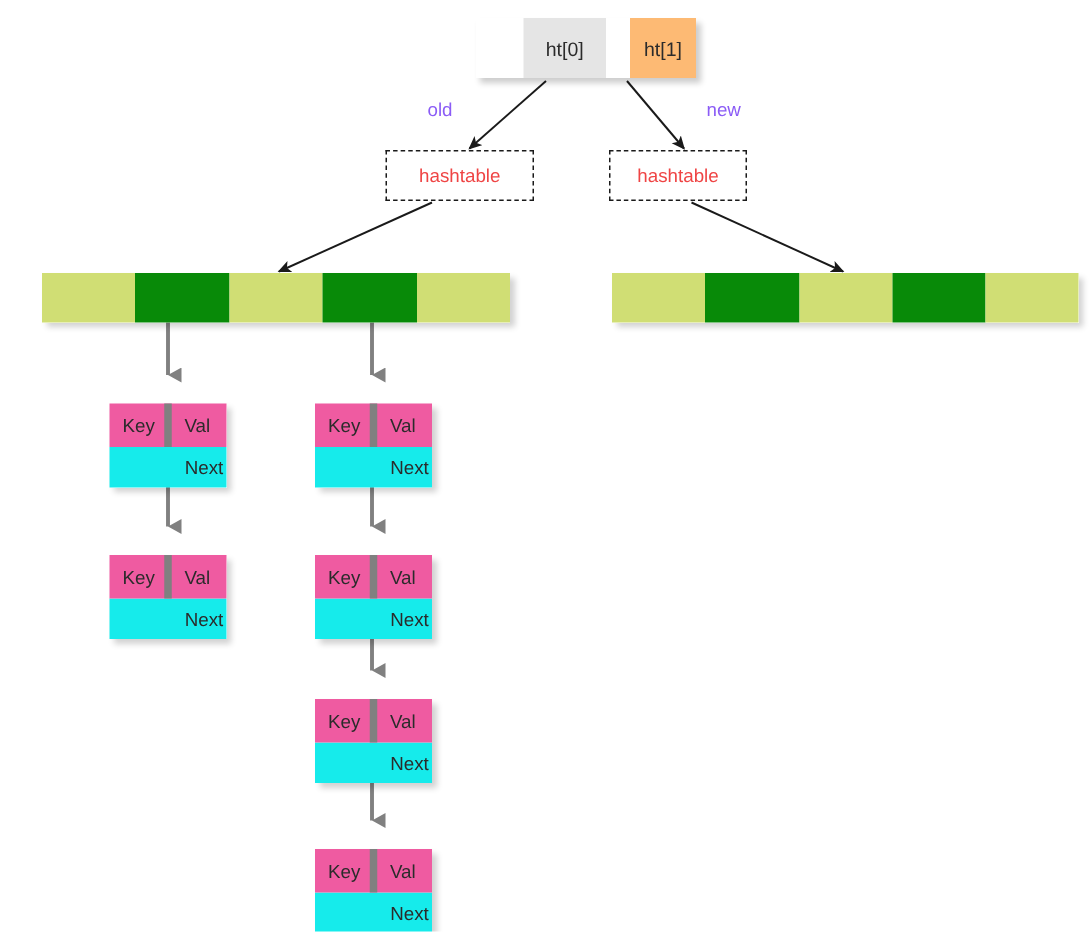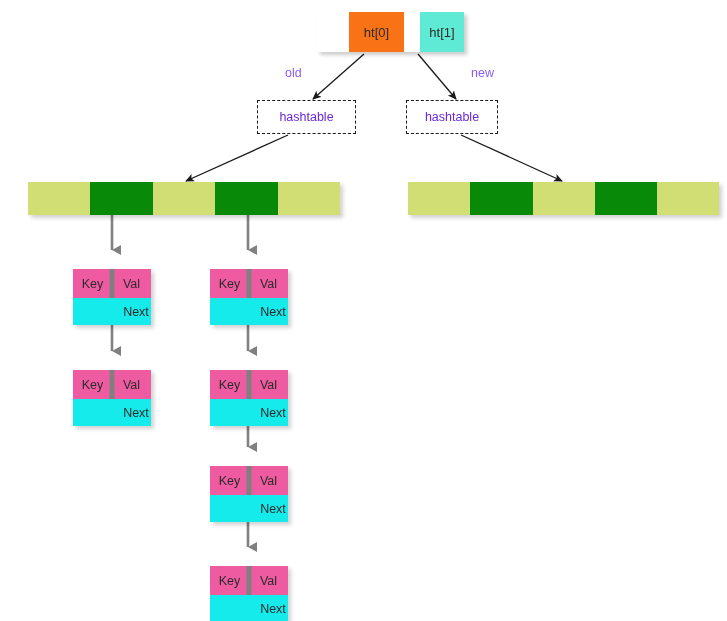--- a/index.html
+++ b/index.html
@@ -38,21 +38,21 @@
   }
   
   .ht-label-box {
     position: absolute;
     display: flex;
     align-items: center;
     justify-content: center;
     background: #ffffff;
     border: 1.5px dashed #1a1a1a;
     font-size: 12.5px;
-    color: #6d28d9;
+    color: #ef4444;
   }
   
   .caption {
     position: absolute;
     font-size: 12.5px;
     color: #8b5cf6;
     white-space: nowrap;
   }
   
   .bucket-array {
@@ -138,24 +138,24 @@
     <g>
       <line x1="248" y1="215" x2="248" y2="250" stroke="#808080" stroke-width="2.6" marker-end="url(#arrowGray)"></line>
       <line x1="248" y1="315" x2="248" y2="351" stroke="#808080" stroke-width="2.6" marker-end="url(#arrowGray)"></line>
       <line x1="248" y1="416" x2="248" y2="447" stroke="#808080" stroke-width="2.6" marker-end="url(#arrowGray)"></line>
       <line x1="248" y1="512" x2="248" y2="547" stroke="#808080" stroke-width="2.6" marker-end="url(#arrowGray)"></line>
       <line x1="248" y1="612" x2="248" y2="619" stroke="#808080" stroke-width="2.6"></line>
     </g>
   </svg>
 
   <div class="ht-box" style="left:317px; top:12px; width:147px; height:40px;">
-    <div class="ht-cell" style="width:91px; background:#f97316;margin-left:32px;">
+    <div class="ht-cell" style="width:91px; background:#e5e5e5;margin-left:32px;">
       <span>ht[0]</span>
     </div>
-    <div class="ht-cell" style="width:73px; background:#5eead4;margin-left:16px;">
+    <div class="ht-cell" style="width:73px; background:#fdba74;margin-left:16px;">
       <span>ht[1]</span>
     </div>
   </div>
 
   <div class="caption" style="left:285px; top:66px;">
     <span>old</span>
   </div>
   <div class="caption" style="left:471px; top:66px;">
     <span>new</span>
   </div>

